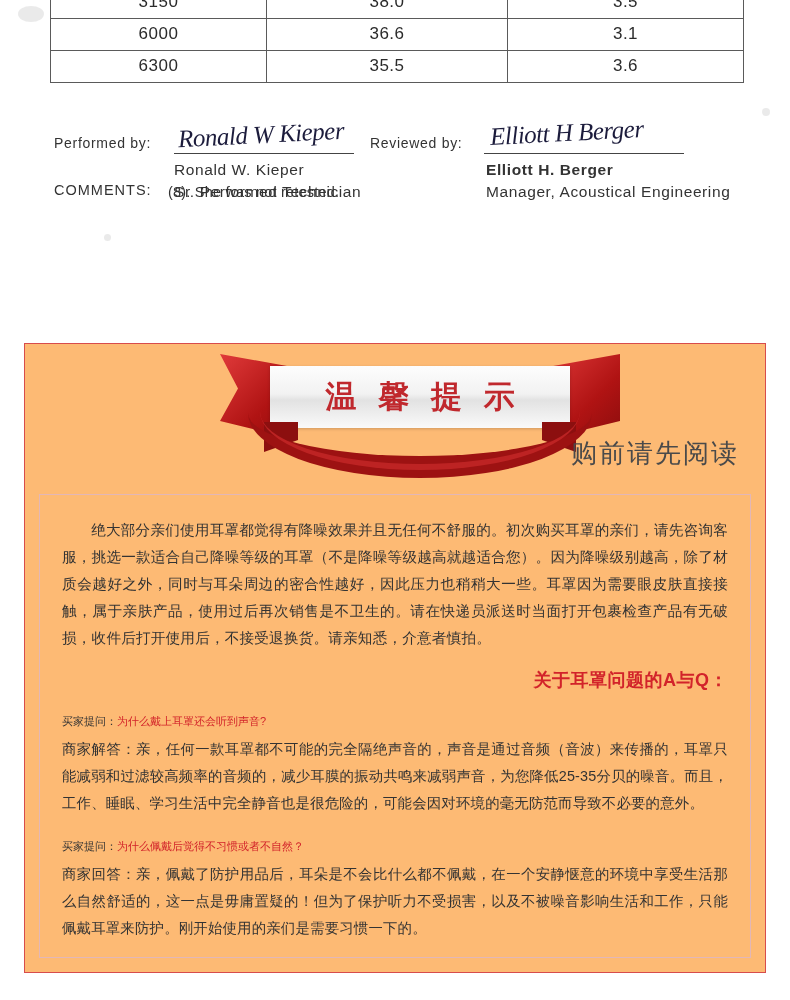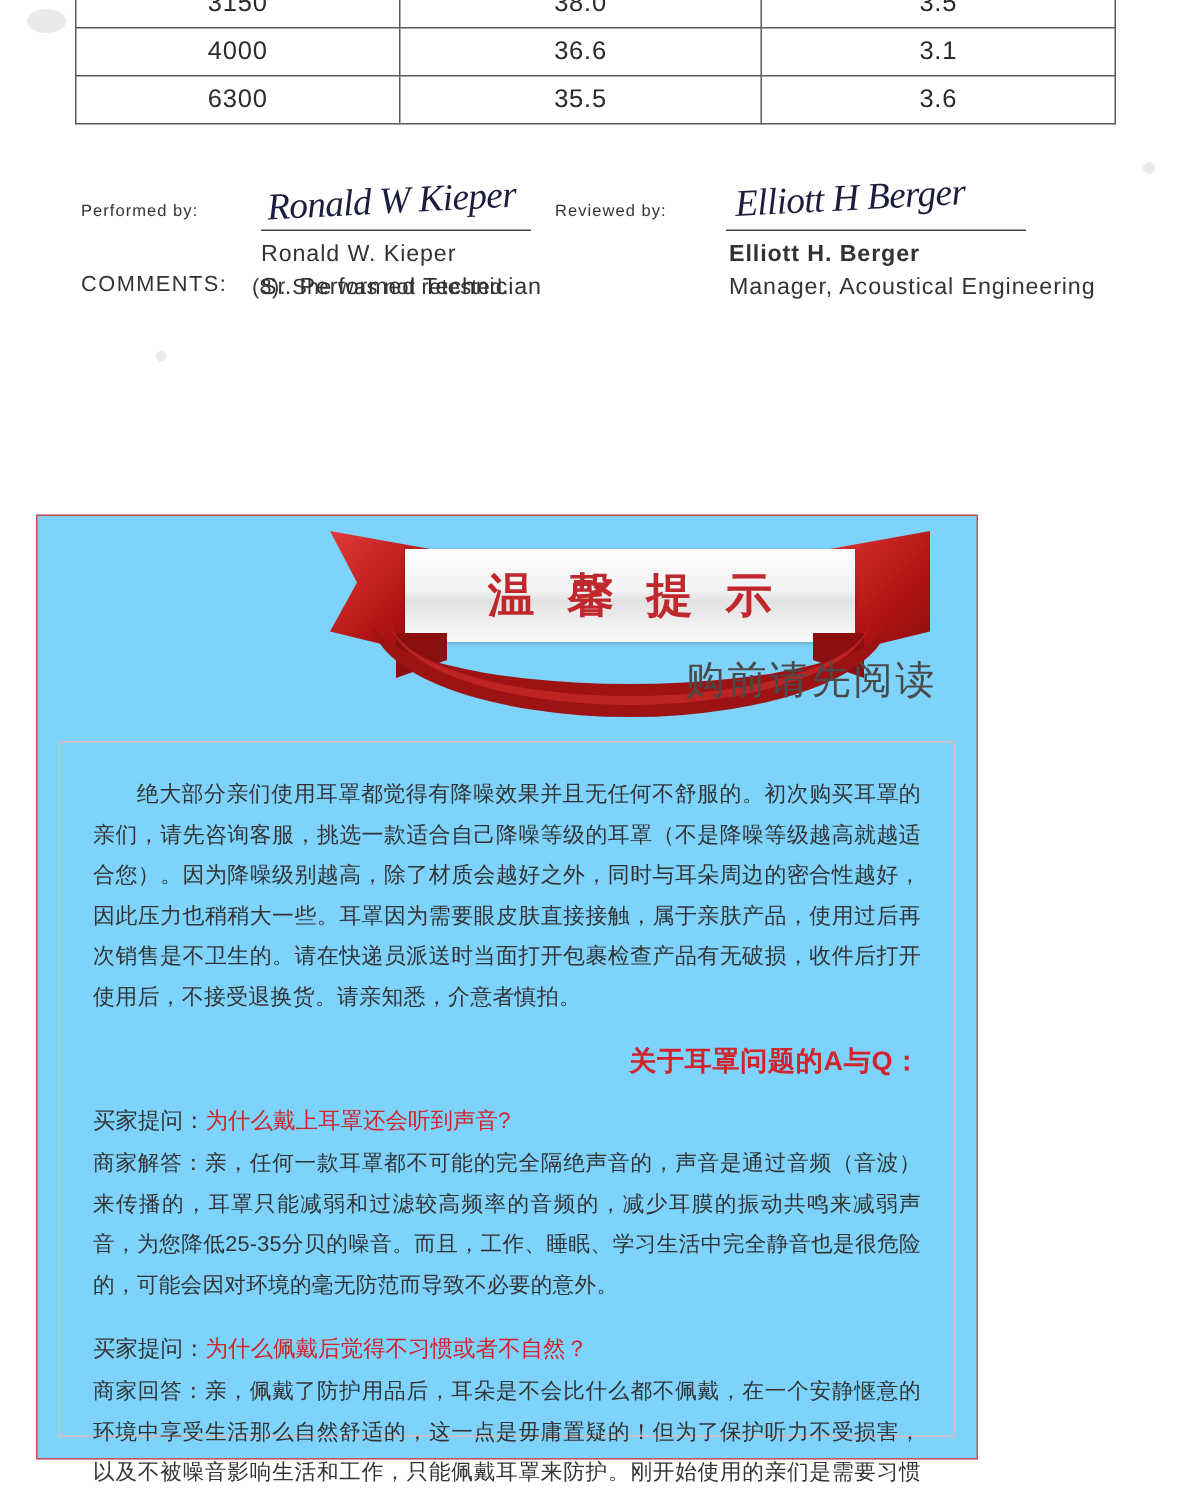--- a/index.html
+++ b/index.html
@@ -54,21 +54,21 @@
   .rtable tr td:nth-child(3) { width: 235px; }
 
   
   .sigrow {
     margin-top: 34px;
     position: relative;
     height: 70px;
   }
   .sig-label {
     position: absolute;
-    font-size: 11px;
+    font-size: 14px;
     color: #333;
     letter-spacing: 0.7px;
     font-family: "Liberation Sans", sans-serif;
   }
   .sig-line {
     position: absolute;
     border-bottom: 1.4px solid #444;
     height: 0;
   }
   .sig-script {
@@ -126,25 +126,25 @@
     border-radius: 50%;
     background: #d8d8d8;
     opacity: .55;
   }
 
   
   .card {
     position: absolute;
     left: 24px;
     top: 343px;
-    width: 628px;
+    width: 742px;
     height: 630px;
     border: 1px solid #d74c4c;
     box-sizing: border-box;
-    background: #7dd3fc;
+    background: #fdba74;
   }
 
   
   .ribbon-wrap {
     position: relative;
     height: 150px;
   }
   .ribbon {
     position: absolute;
     left: 195px;
@@ -247,21 +247,21 @@
   .qa-heading {
     font-size: 18px;
     font-weight: bold;
     color: #d2232a;
     margin: 4px 0 16px 0;
     letter-spacing: .5px;
     text-align: right;
   }
   .qa-block { margin-bottom: 16px; }
   .qa-q {
-    font-size: 15px;
+    font-size: 11px;
     line-height: 26px;
     color: #333;
     margin: 0 0 2px 0;
   }
   .qa-q .qtext { color: #d2232a; }
   .qa-a {
     font-size: 14.4px;
     line-height: 27px;
     color: #333;
     text-align: justify;
@@ -279,21 +279,21 @@
 
   <div class="report-inner">
     <table class="rtable">
       <tbody>
         <tr>
           <td>3150</td>
           <td>38.0</td>
           <td>3.5</td>
         </tr>
         <tr>
-          <td>4000</td>
+          <td>6000</td>
           <td>36.6</td>
           <td>3.1</td>
         </tr>
         <tr>
           <td>6300</td>
           <td>35.5</td>
           <td>3.6</td>
         </tr>
       </tbody>
     </table>

